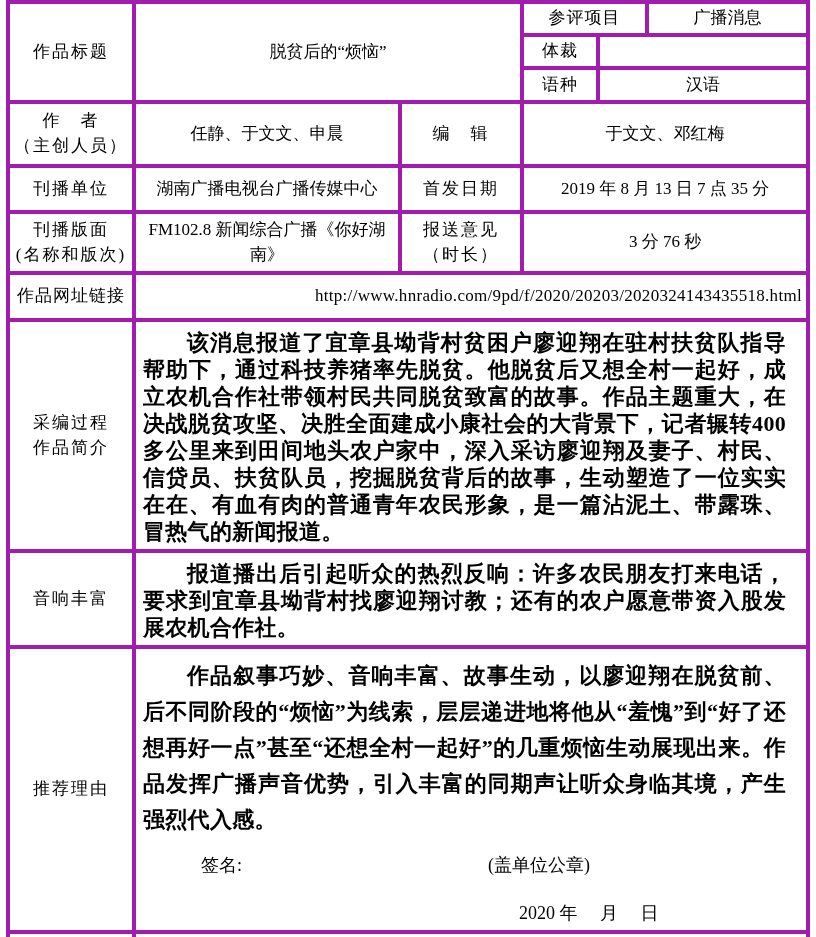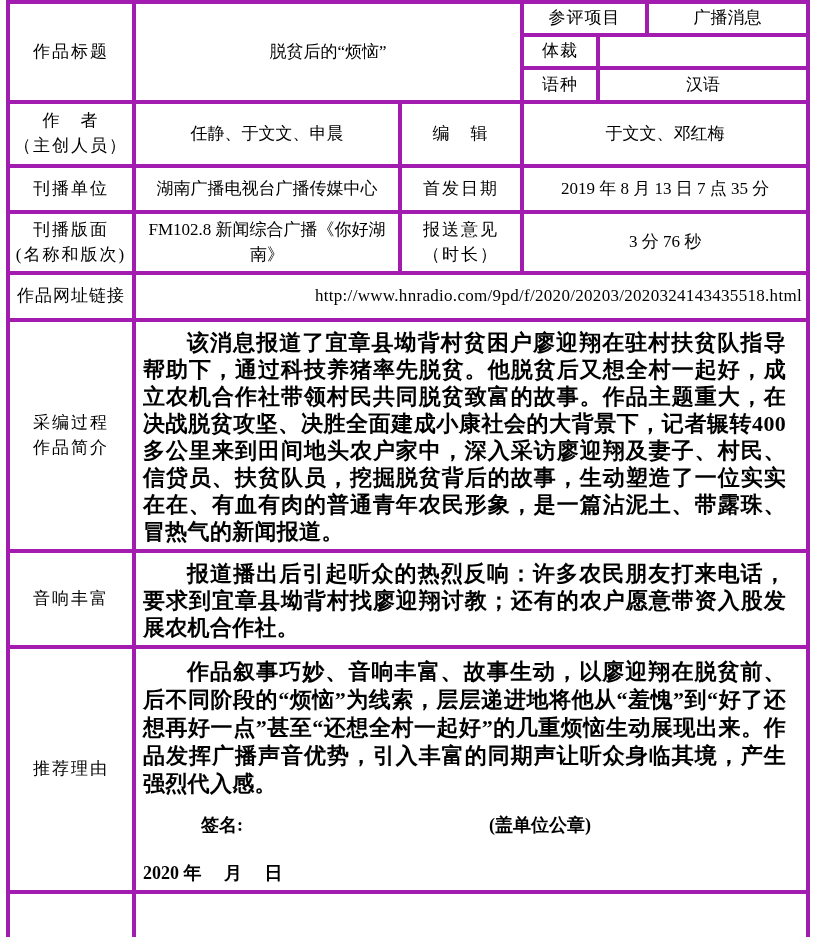--- a/index.html
+++ b/index.html
@@ -56,32 +56,32 @@
   p.para {
     margin: 2px 11px 0 0;
     text-indent: 2em;
     text-align: justify;
     font-size: 22px;
     line-height: 27px;
     letter-spacing: 0.3px;
     font-weight: bold;
   }
   p.para-wide {
-    line-height: 28px;
+    line-height: 36px;
     margin-top: 4px;
   }
   .sign-line { display: flex; white-space: nowrap; }
   .rec-sign { margin-top: 14px; }
   .rec-sign .sign-label { margin-left: 58px; }
   .rec-sign .seal-label { margin-left: 246px; }
-  .rec-date { margin-top: 22px; white-space: nowrap; }
+  .rec-date { margin-top: 22px; margin-left: 376px; white-space: nowrap; }
   .sub-sign { margin-top: 66px; }
   .sub-sign .sign-label { margin-left: 52px; }
   .sub-sign .seal-label { margin-left: 258px; }
-  .sign-label, .seal-label, .date-text { font-size: 18px; font-weight: bold; }
+  .sign-label, .seal-label, .date-text { font-size: 18px; font-weight: normal; }
 </style>
 </head>
 <body>
 
 <div class="page">
 
 
   <table class="form-table">
     <colgroup>
       <col style="width:126px">

